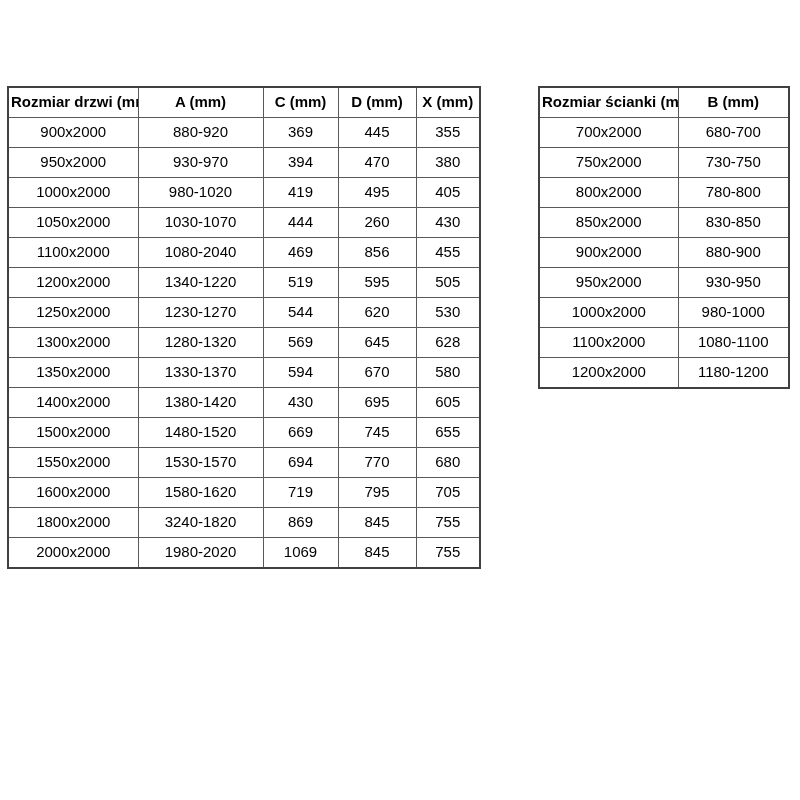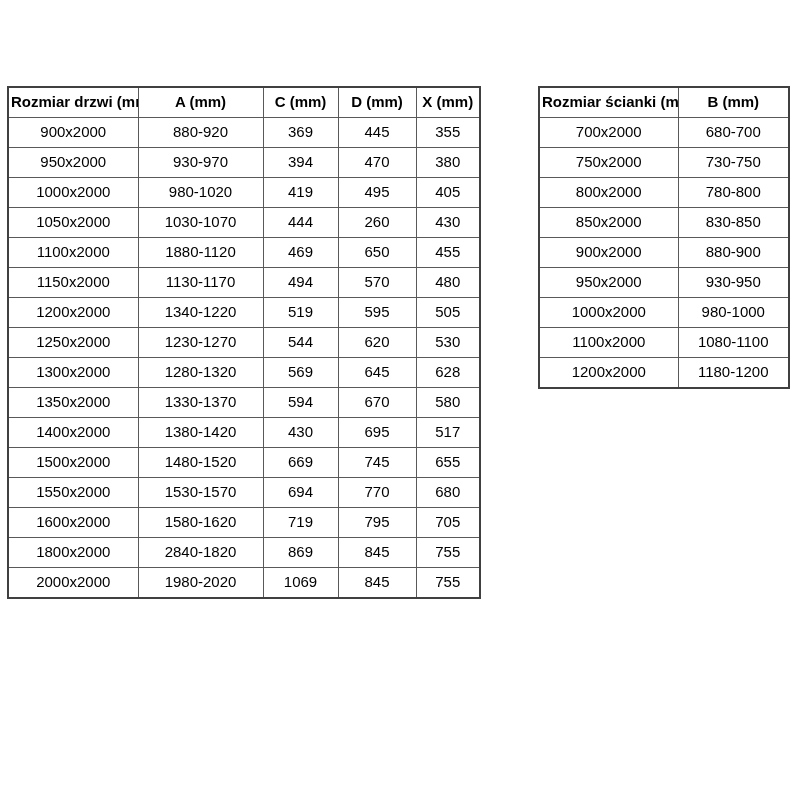--- a/index.html
+++ b/index.html
@@ -99,31 +99,24 @@
         </tr>
         <tr>
           <td>1050x2000</td>
           <td>1030-1070</td>
           <td>444</td>
           <td>260</td>
           <td>430</td>
         </tr>
         <tr>
           <td>1100x2000</td>
-          <td>1880-1120</td>
+          <td>1080-2040</td>
           <td>469</td>
-          <td>650</td>
+          <td>856</td>
           <td>455</td>
-        </tr>
-        <tr>
-          <td>1150x2000</td>
-          <td>1130-1170</td>
-          <td>494</td>
-          <td>570</td>
-          <td>480</td>
         </tr>
         <tr>
           <td>1200x2000</td>
           <td>1340-1220</td>
           <td>519</td>
           <td>595</td>
           <td>505</td>
         </tr>
         <tr>
           <td>1250x2000</td>
@@ -144,21 +137,21 @@
           <td>1330-1370</td>
           <td>594</td>
           <td>670</td>
           <td>580</td>
         </tr>
         <tr>
           <td>1400x2000</td>
           <td>1380-1420</td>
           <td>430</td>
           <td>695</td>
-          <td>517</td>
+          <td>605</td>
         </tr>
         <tr>
           <td>1500x2000</td>
           <td>1480-1520</td>
           <td>669</td>
           <td>745</td>
           <td>655</td>
         </tr>
         <tr>
           <td>1550x2000</td>
@@ -169,21 +162,21 @@
         </tr>
         <tr>
           <td>1600x2000</td>
           <td>1580-1620</td>
           <td>719</td>
           <td>795</td>
           <td>705</td>
         </tr>
         <tr>
           <td>1800x2000</td>
-          <td>2840-1820</td>
+          <td>3240-1820</td>
           <td>869</td>
           <td>845</td>
           <td>755</td>
         </tr>
         <tr>
           <td>2000x2000</td>
           <td>1980-2020</td>
           <td>1069</td>
           <td>845</td>
           <td>755</td>

